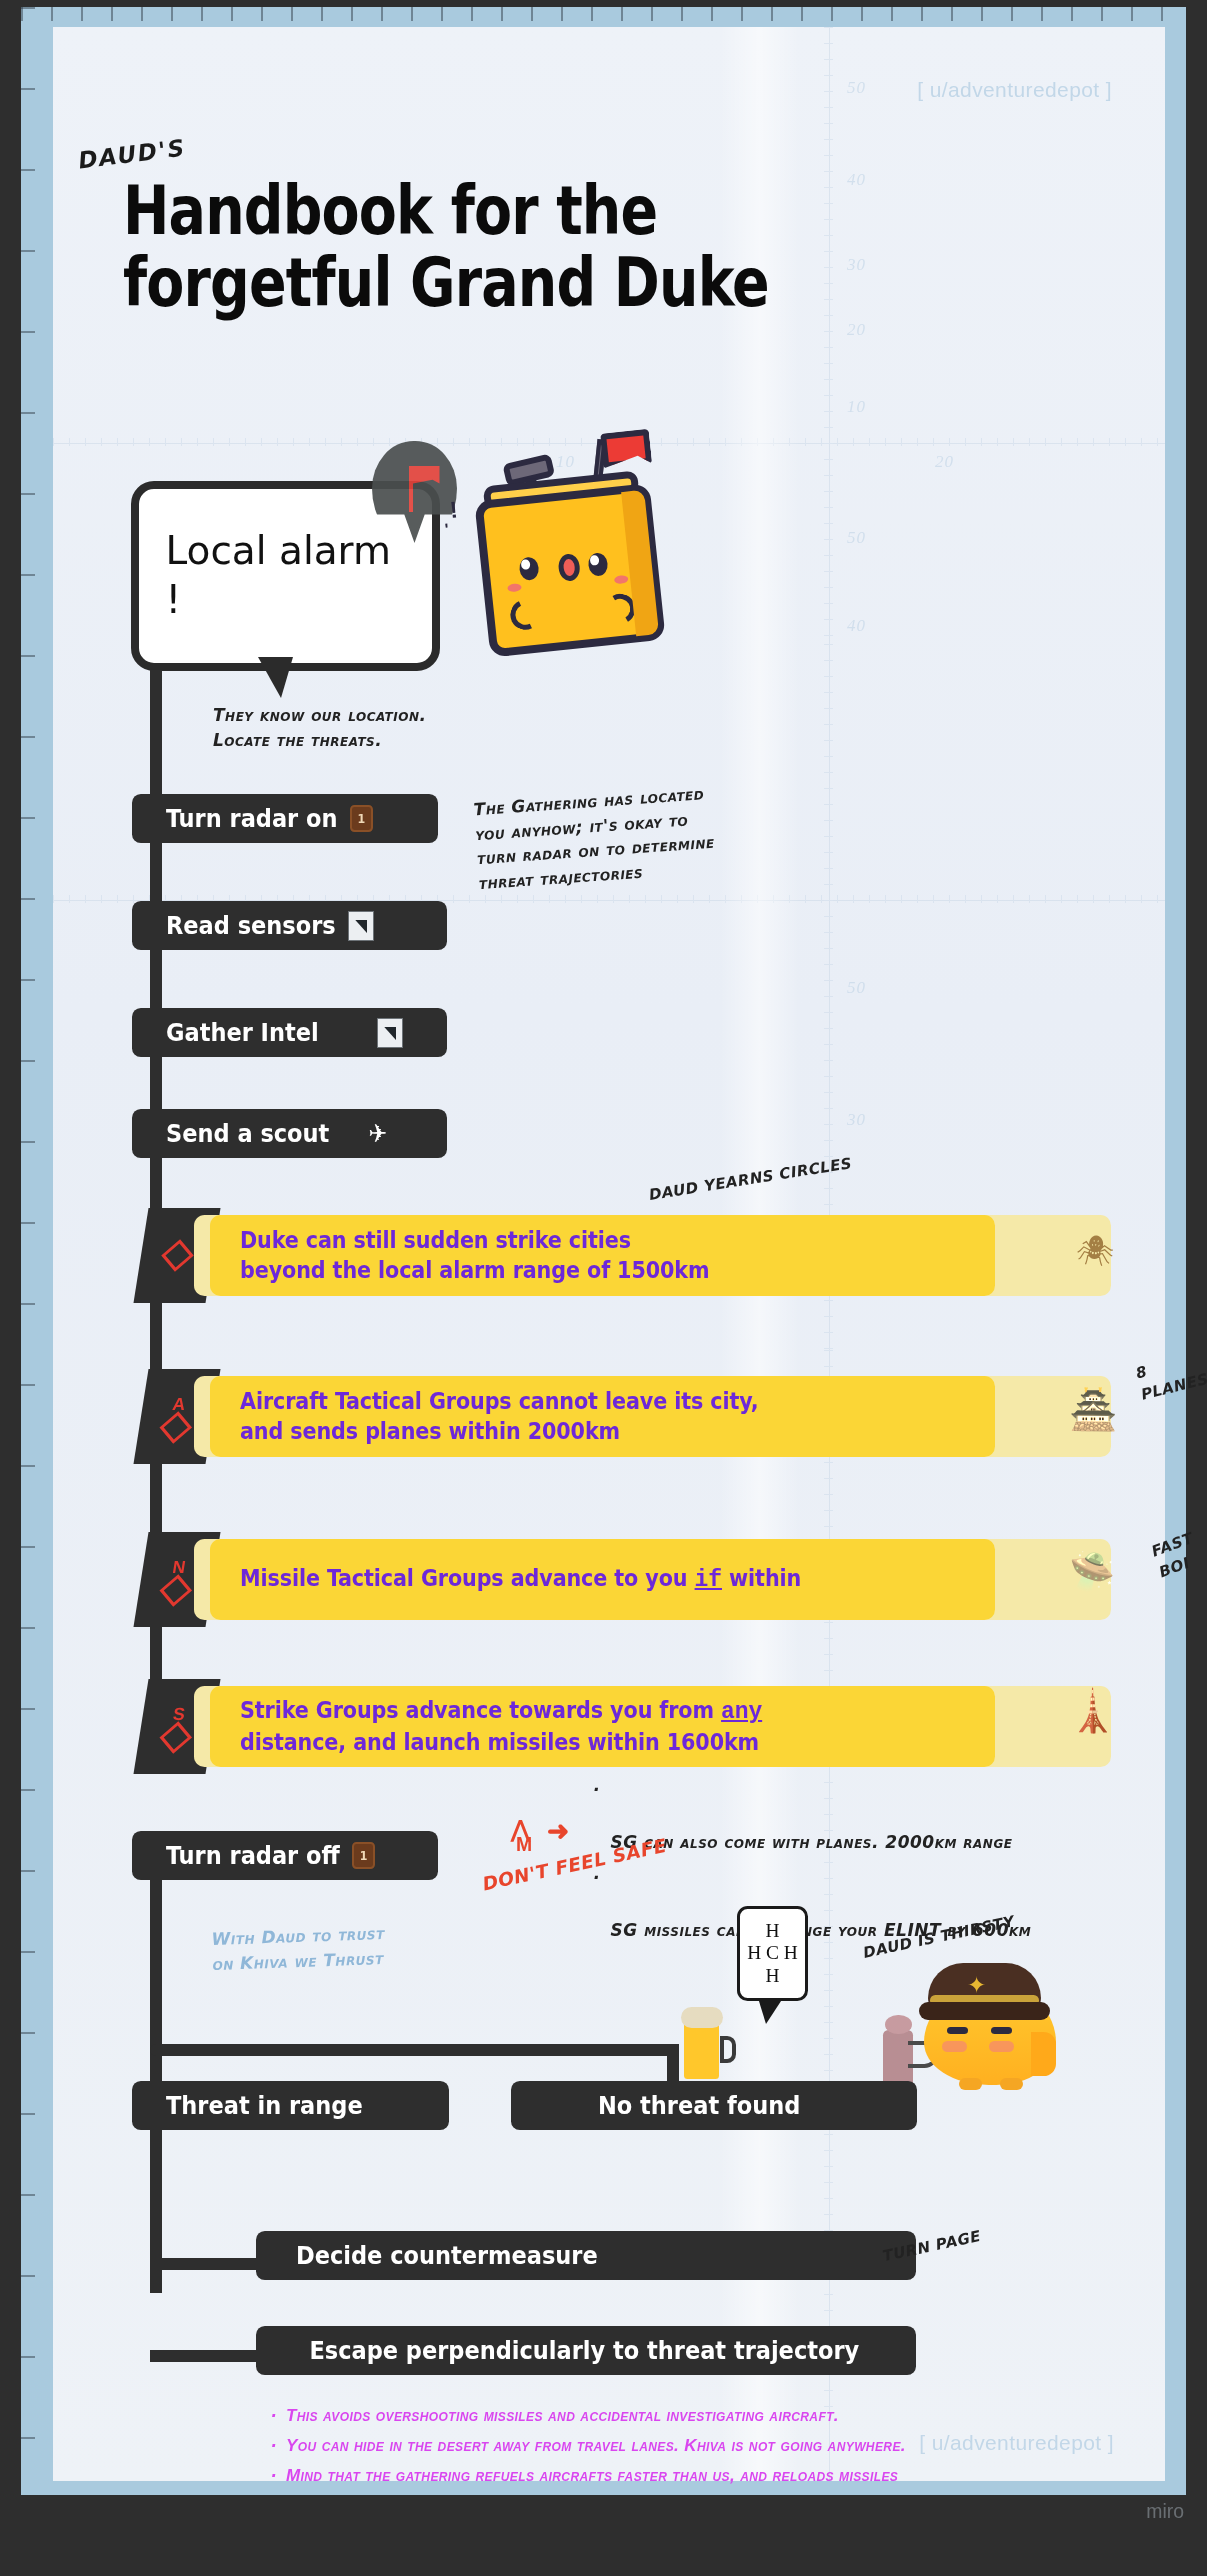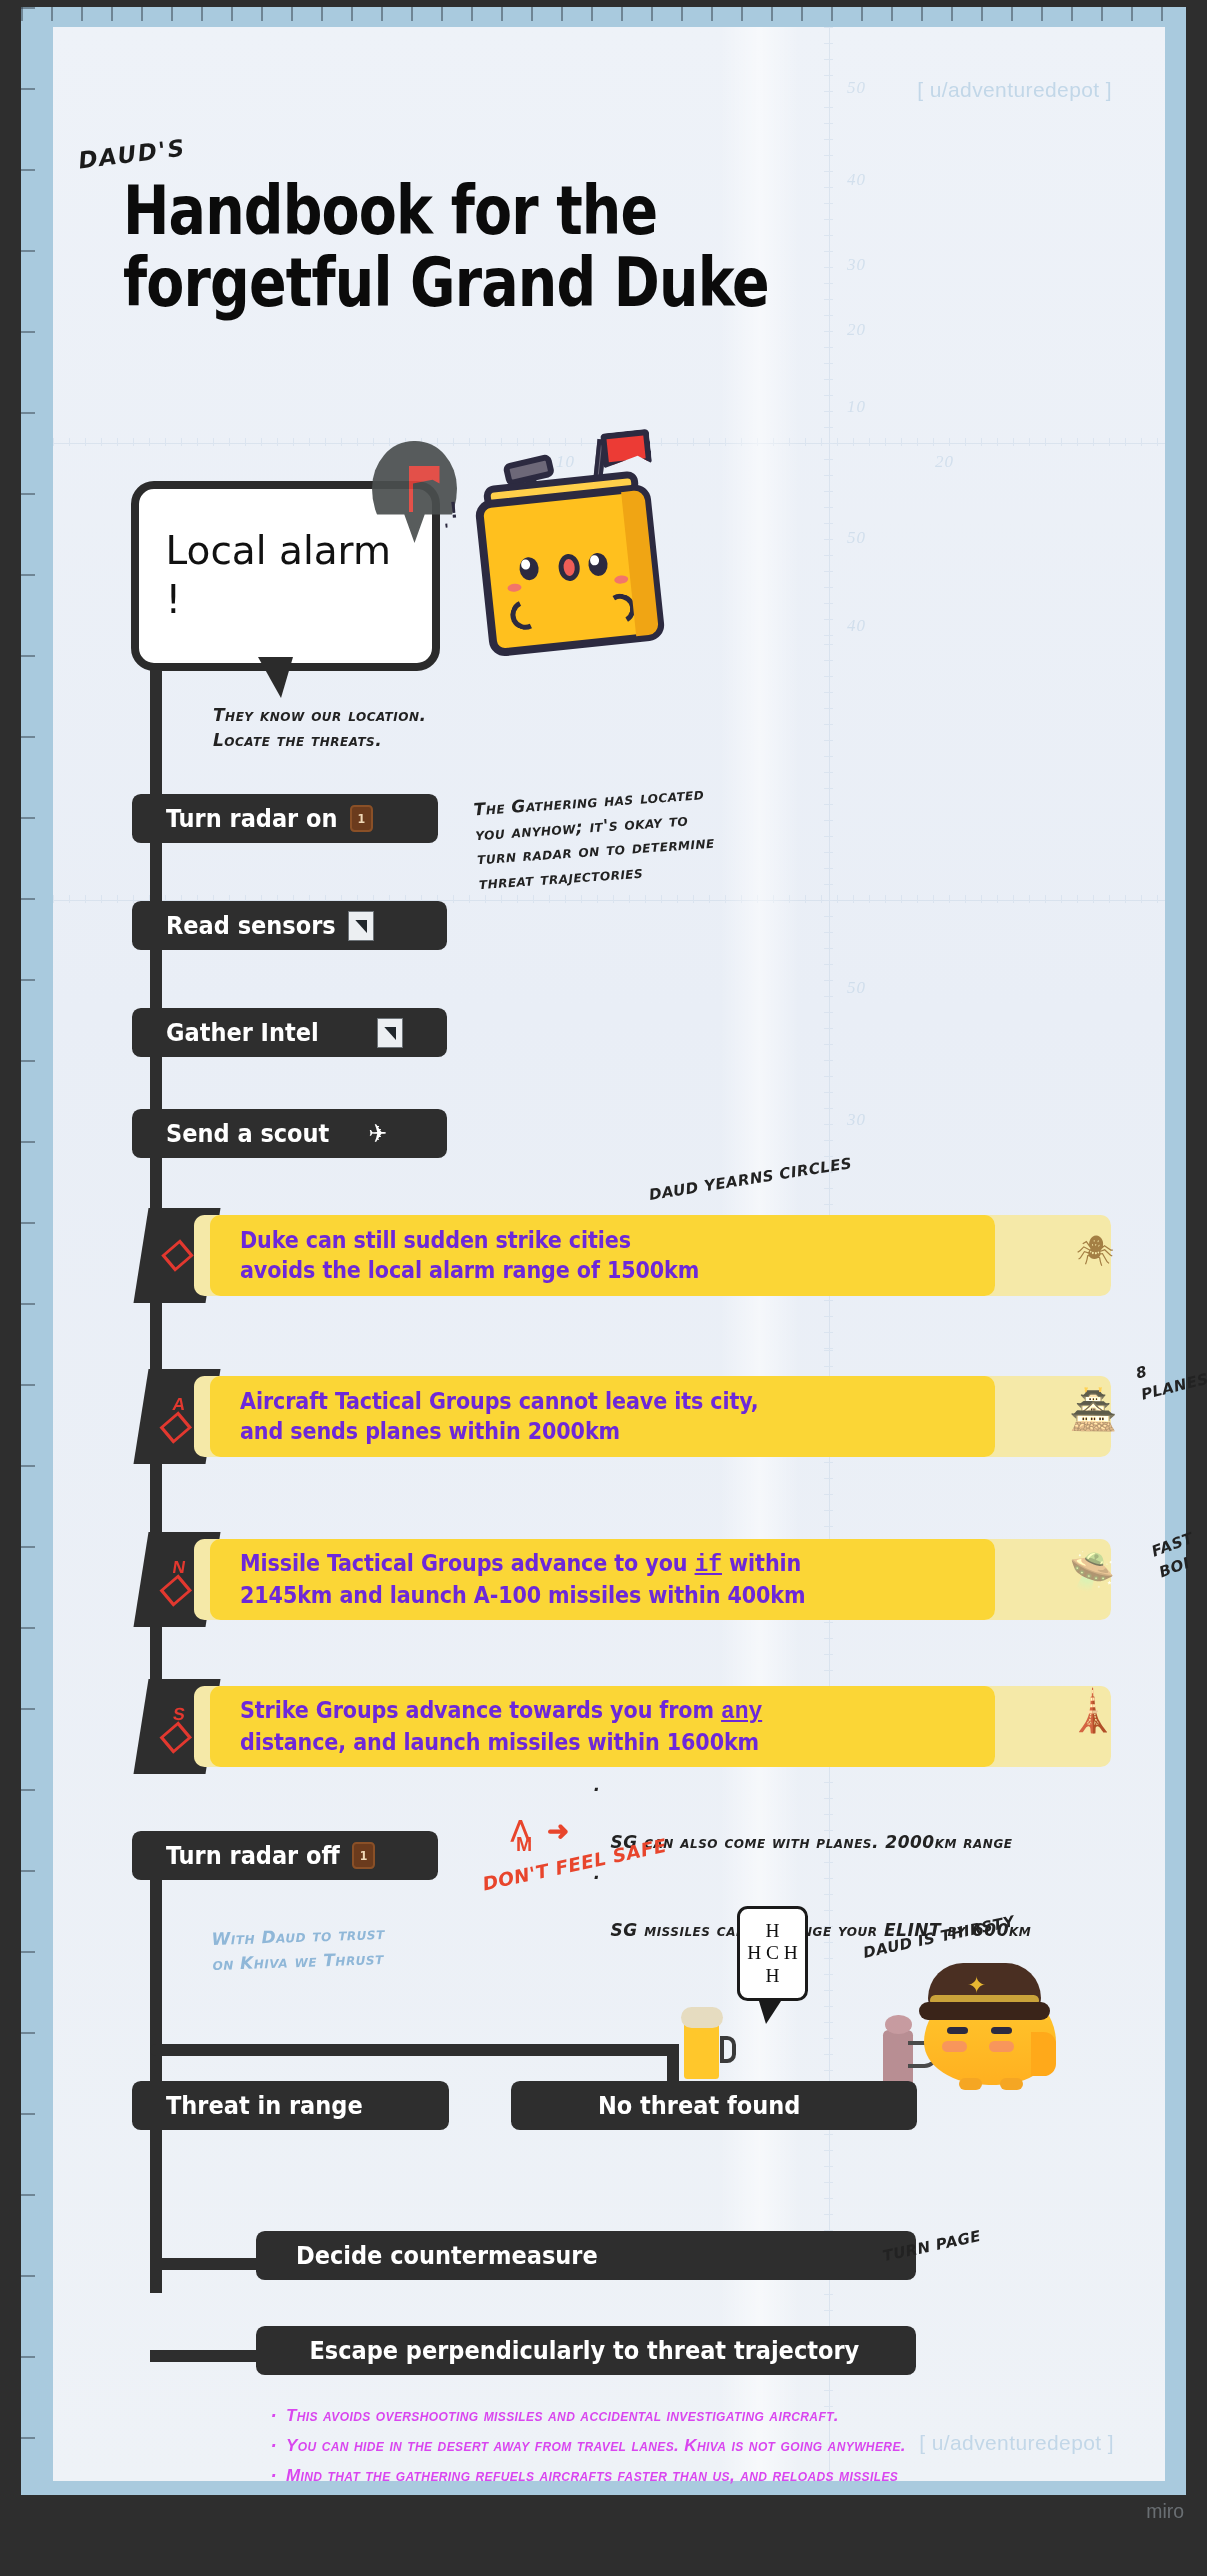--- a/index.html
+++ b/index.html
@@ -392,21 +392,21 @@
   <div class="hand small" style="left:648px; top:1169px; transform:rotate(-9deg)">DAUD YEARNS CIRCLES</div>
 
   <div class="rule" style="left:141px; top:1215px; width:926px">
     <div class="tag">
       <span class="letter"></span>
       <span class="dia"></span>
     </div>
     <div class="sheet" style="width:917px"></div>
     <div class="band" style="width:785px">
       <p><span>Duke can still sudden strike cities</span><br>
-         <span>avoids the local alarm range of 1500km</span></p>
+         <span>beyond the local alarm range of 1500km</span></p>
     </div>
     <div class="mech" style="left:935px; top:21px">🕷</div>
   </div>
 
   <div class="rule" style="left:141px; top:1376px; width:926px">
     <div class="tag">
       <span class="letter">A</span>
       <span class="dia"></span>
     </div>
     <div class="sheet" style="width:917px"></div>
@@ -418,21 +418,21 @@
     <div class="hand small" style="left:997px; top:-21px; transform:rotate(-14deg)">8 PLANES</div>
   </div>
 
   <div class="rule" style="left:141px; top:1539px; width:926px">
     <div class="tag">
       <span class="letter">N</span>
       <span class="dia"></span>
     </div>
     <div class="sheet" style="width:917px"></div>
     <div class="band" style="width:785px">
-      <p><span>Missile Tactical Groups advance to you <u>if</u> within</span><br><span>2145km and launch A-100 missiles within 400km</span></p>
+      <p><span>Missile Tactical Groups advance to you <u>if</u> within</span><br></p>
     </div>
     <div class="mech" style="left:928px; top:14px; font-size:37px">🛸</div>
     <div class="hand small" style="left:1014px; top:-5.3px; transform:rotate(-20deg)">FAST BOI</div>
   </div>
 
   <div class="rule" style="left:141px; top:1686px; width:926px">
     <div class="tag">
       <span class="letter">S</span>
       <span class="dia"></span>
     </div>

